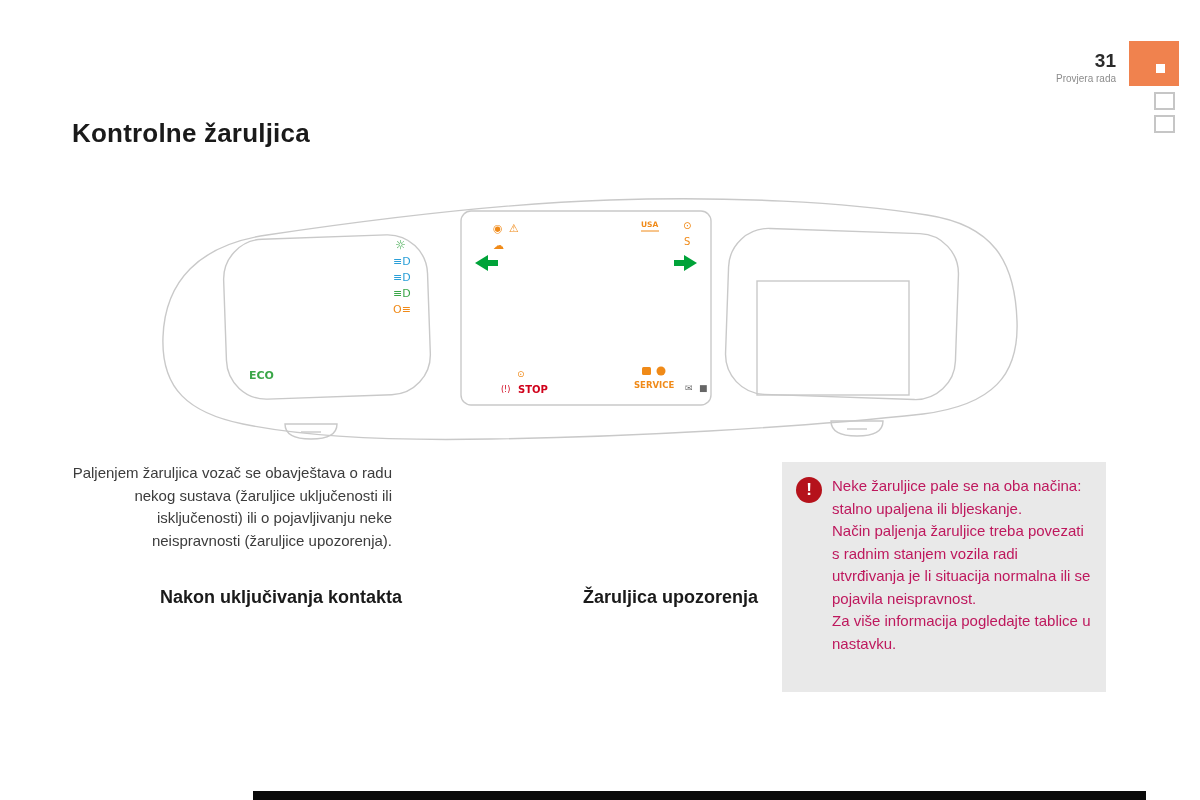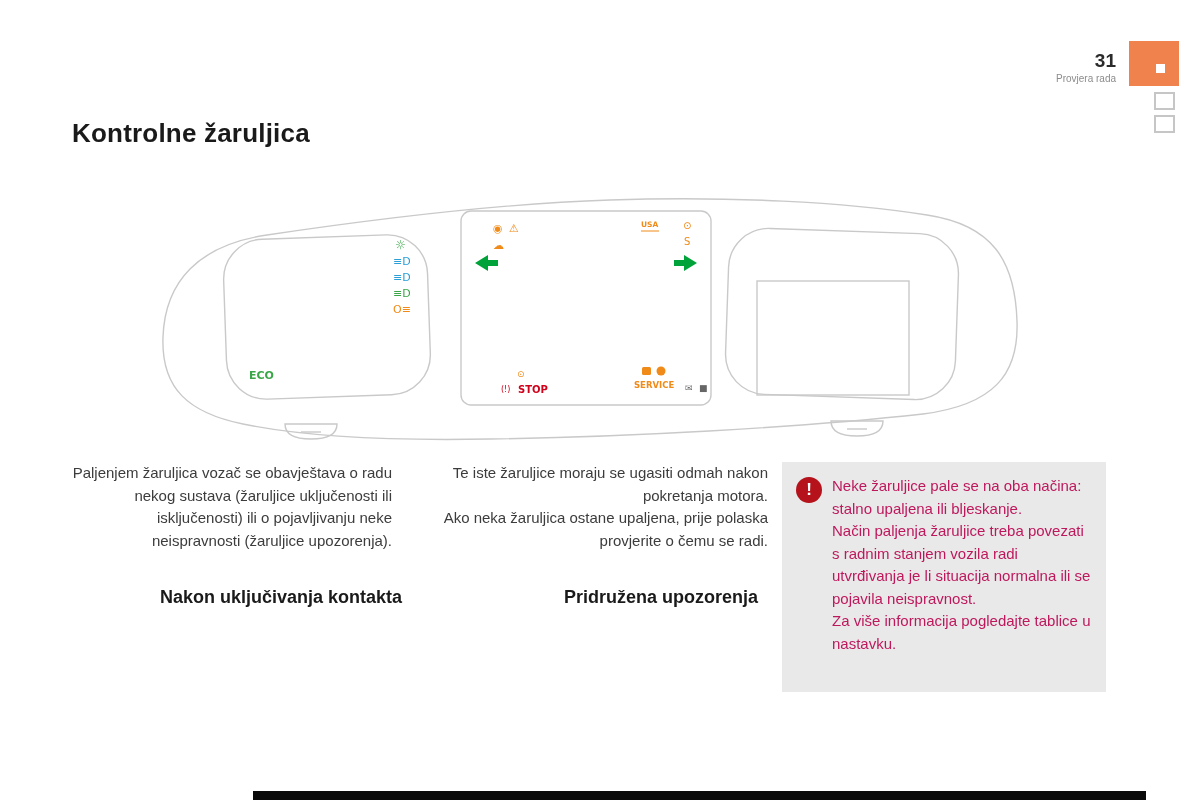--- a/index.html
+++ b/index.html
@@ -97,34 +97,30 @@
     <rect x="487" y="182" width="9" height="8" rx="1.5" fill="#f08a18"></rect>
     <circle cx="506" cy="186" r="4.5" fill="#f08a18"></circle>
     <text x="479" y="203" font-size="8.5" font-weight="bold" fill="#f08a18">SERVICE</text>
     <text x="530" y="206" font-size="9" fill="#666666">✉</text>
     <text x="544" y="206" font-size="9" fill="#666666">■</text>
   </svg>
 
   <div class="col" style="left:72px; top:462px; width:320px;">
     <p>Paljenjem žaruljica vozač se obavještava o radu nekog sustava (žaruljice uključenosti ili isključenosti) ili o pojavljivanju neke neispravnosti (žaruljice upozorenja).</p>
   </div>
-  <div class="col" style="left:428px; top:462px; width:340px;">
-    <p class="preline">Te iste žaruljice moraju se ugasiti odmah nakon pokretanja motora.
-Ako neka žaruljica ostane upaljena, prije polaska provjerite o čemu se radi.</p>
-  </div>
 
   <div class="note-box">
     <div class="note-icon">!</div>
     <div class="note-text">Neke žaruljice pale se na oba načina: stalno upaljena ili bljeskanje.
 Način paljenja žaruljice treba povezati s radnim stanjem vozila radi utvrđivanja je li situacija normalna ili se pojavila neispravnost.
 Za više informacija pogledajte tablice u nastavku.</div>
   </div>
 
   <div class="col" style="left:72px; top:584px; width:330px;">
     <h2>Nakon uključivanja kontakta</h2>
   </div>
   <div class="col" style="left:428px; top:584px; width:330px;">
-    <h2>Pridružena upozorenja</h2>
+    <h2>Žaruljica upozorenja</h2>
   </div>
 
   <div class="bottom-bar"></div>
 
 </div>
 
 </body></html>

